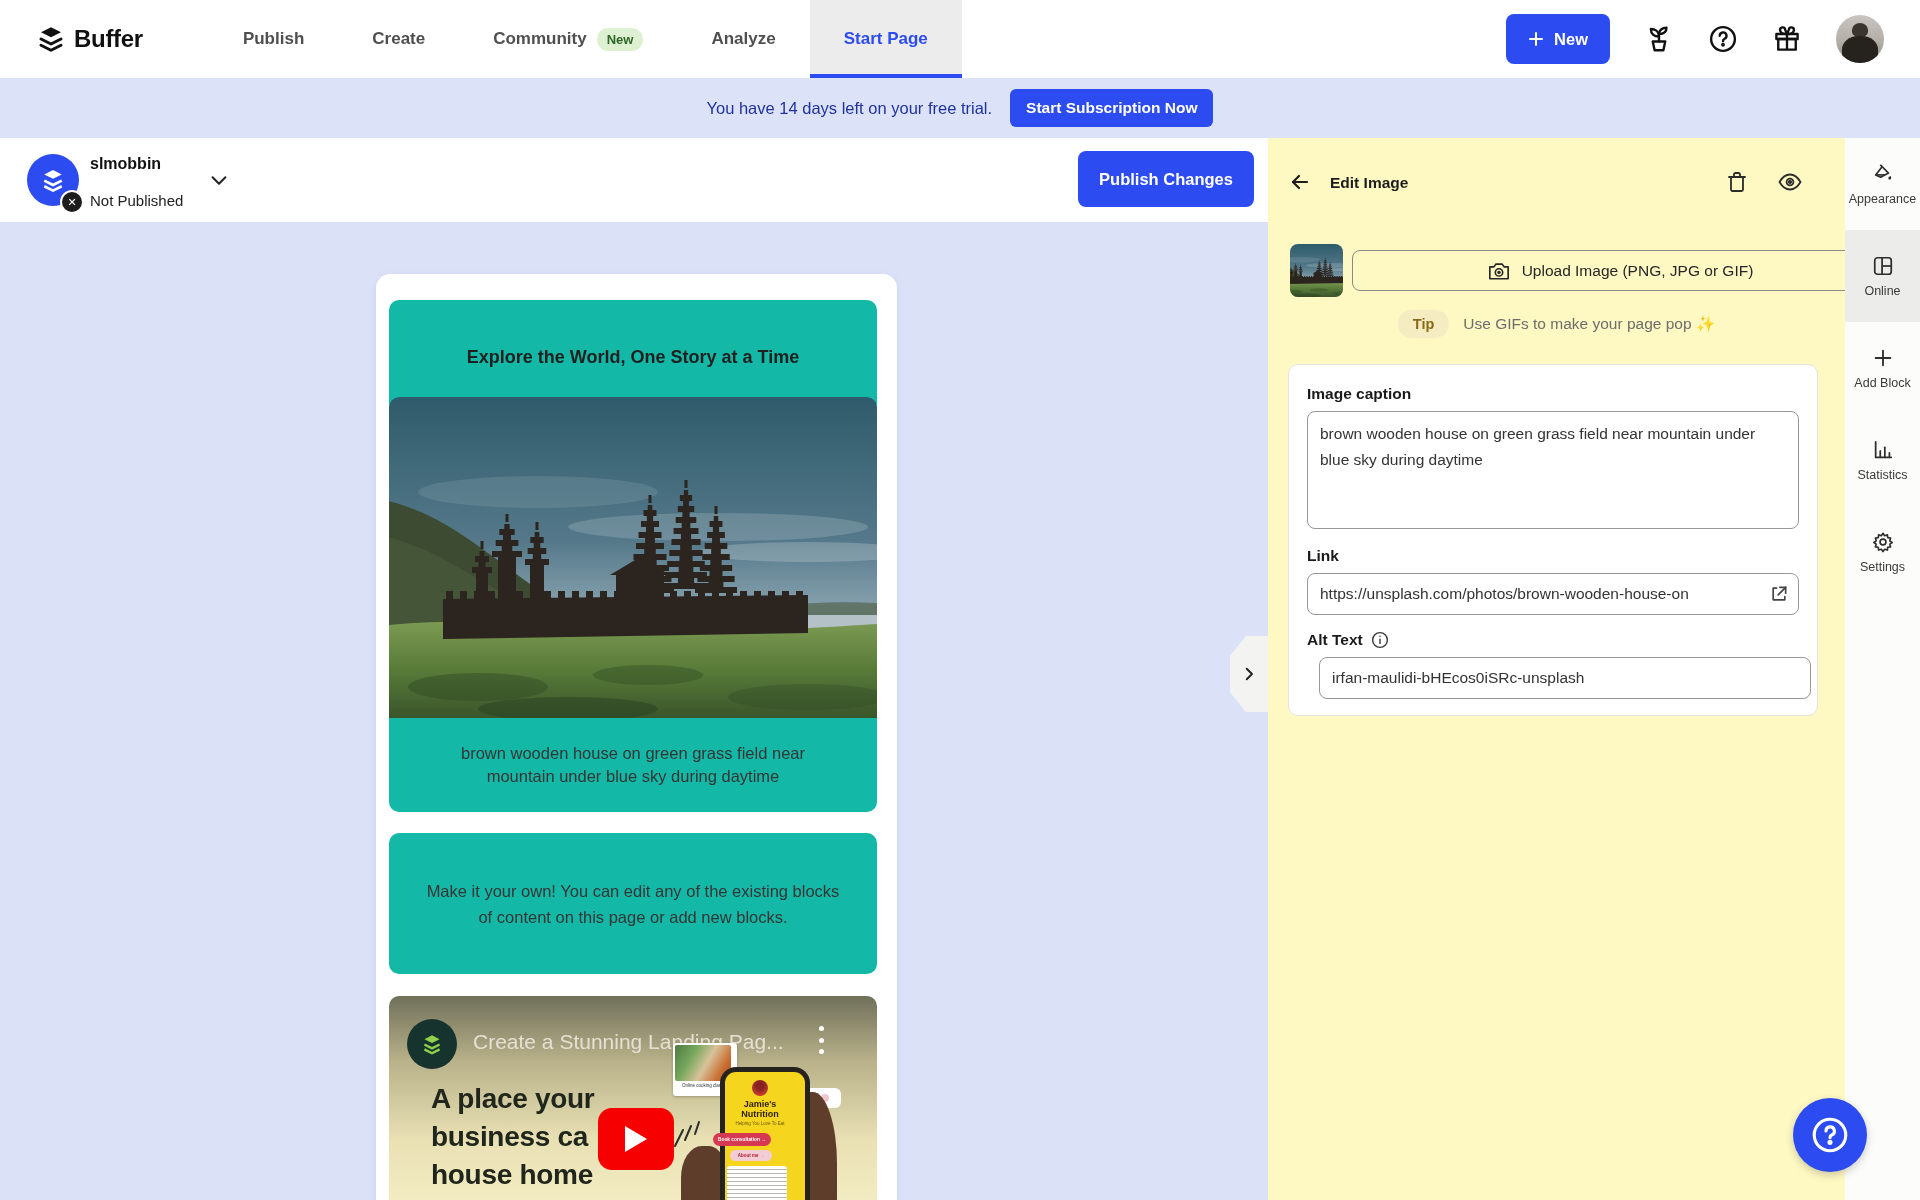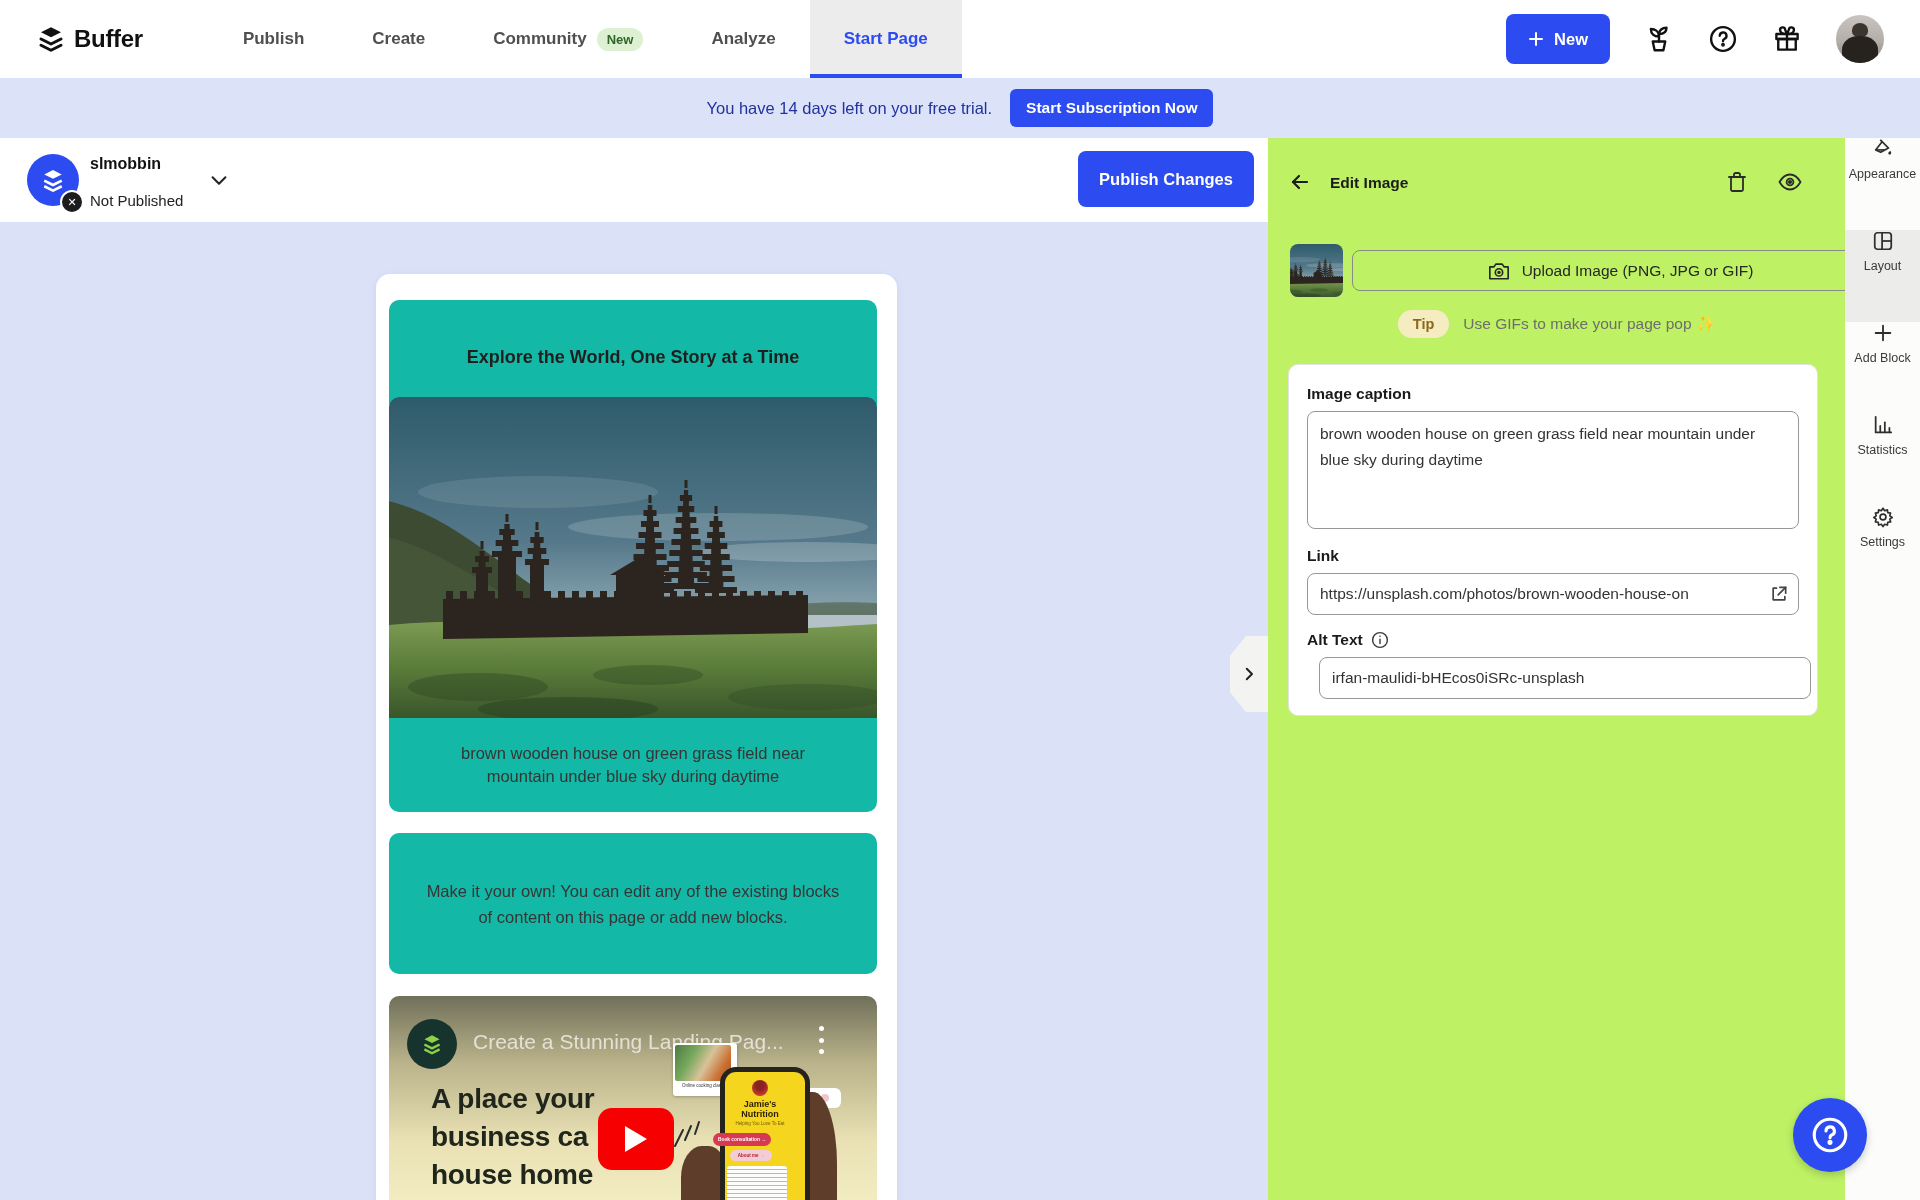--- a/index.html
+++ b/index.html
@@ -62,21 +62,21 @@
   .phone .p-sub{position:absolute;left:0;top:49px;width:70px;text-align:center;font-size:4.5px;color:#6b5a10;}
   .phone .p-btn1{position:absolute;left:-12px;top:61px;width:58px;height:13px;background:#d63a52;border-radius:7px;color:#fff;font-size:4.8px;font-weight:700;display:flex;align-items:center;justify-content:center;}
   .phone .p-btn2{position:absolute;left:5px;top:78px;width:42px;height:11px;background:#f3cdd6;border-radius:6px;color:#a23;font-size:4.5px;font-weight:700;display:flex;align-items:center;justify-content:center;}
   .phone .p-box{position:absolute;left:2px;top:94px;width:60px;height:42px;background:#fdfdfb;border-radius:3px;
      background-image:repeating-linear-gradient(180deg,#fdfdfb 0 3px,#b9b9b4 3px 4px);}
   .sparkles{position:absolute;left:282px;top:104px;width:30px;height:52px;z-index:3;}
   
   .collapse-handle{position:absolute;left:1230px;top:636px;width:38px;height:76px;background:#f3f3f1;clip-path:polygon(100% 0,100% 100%,42% 100%,0 74%,0 26%,42% 0);display:flex;align-items:center;justify-content:center;cursor:pointer;z-index:15;}
   .collapse-handle svg{width:18px;height:18px;color:#222;}
   
-  .edit-panel{position:absolute;left:1268px;top:138px;width:577px;height:1062px;background:#bef264;z-index:9;}
+  .edit-panel{position:absolute;left:1268px;top:138px;width:577px;height:1062px;background:#fef9c3;z-index:9;}
   .ep-header{position:absolute;left:0;top:0;width:577px;height:56px;}
   .ep-back{position:absolute;left:20px;top:32px;width:24px;height:24px;color:#1c1c1c;cursor:pointer;}
   .ep-title{position:absolute;left:62px;top:36px;font-size:15.5px;font-weight:700;color:#1c1c1c;}
   .ep-trash{position:absolute;left:458px;top:32px;width:22px;height:24px;color:#2b2b2b;cursor:pointer;}
   .ep-eye{position:absolute;left:510px;top:35px;width:24px;height:18px;color:#2b2b2b;cursor:pointer;}
   .ep-thumb{position:absolute;left:22px;top:106px;width:53px;height:53px;border-radius:8px;overflow:hidden;}
   .ep-thumb svg{display:block;width:53px;height:53px;}
   .btn-upload{position:absolute;left:84px;top:112px;width:537px;height:41px;background:transparent;border:1px solid #8a8a8a;border-radius:8px;display:flex;align-items:center;justify-content:center;gap:12px;font-size:15.5px;font-weight:500;color:#262626;cursor:pointer;font-family:"Liberation Sans",sans-serif;}
   .tip-row{position:absolute;left:0;top:172px;width:577px;display:flex;align-items:center;justify-content:center;gap:14px;}
   .tip-pill{background:#f6ecc2;color:#8a6a1a;font-weight:700;font-size:14.5px;padding:6px 15px;border-radius:15px;}
@@ -85,21 +85,21 @@
   .f-label{font-size:15.5px;font-weight:700;color:#1a1a1a;margin-bottom:8px;display:flex;align-items:center;gap:8px;}
   .f-textarea{width:100%;height:118px;box-sizing:border-box;border:1px solid #979797;border-radius:8px;padding:9px 12px;font-size:15.5px;color:#333;line-height:26px;resize:none;font-family:"Liberation Sans",sans-serif;background:#fff;}
   .f-input-wrap{position:relative;margin-bottom:16px;}
   .f-input{width:100%;height:42px;box-sizing:border-box;border:1px solid #979797;border-radius:8px;padding:0 38px 0 12px;font-size:15.5px;color:#333;font-family:"Liberation Sans",sans-serif;background:#fff;}
   .f-input.alt{padding-right:12px;margin-left:12px;}
   .ext-icon{position:absolute;right:10px;top:11px;width:20px;height:20px;color:#444;cursor:pointer;}
   .info-icon{width:18px;height:18px;color:#3c3c3c;}
   .mt{margin-top:14px;}
   
   .right-sidebar{position:absolute;left:1845px;top:138px;width:75px;height:1062px;background:#fcfcfb;z-index:12;}
-  .sb-item{width:75px;height:92px;display:flex;flex-direction:column;align-items:center;justify-content:flex-start;gap:7px;cursor:pointer;}
+  .sb-item{width:75px;height:92px;display:flex;flex-direction:column;align-items:center;justify-content:center;gap:7px;cursor:pointer;}
   .sb-item.selected{background:#ececea;}
   .sb-item svg{width:22px;height:22px;color:#2e2e2e;}
   .sb-label{font-size:12.5px;color:#3a3a3a;}
   
   .help-fab{position:absolute;left:1793px;top:1098px;width:74px;height:74px;border-radius:50%;background:#2c4bf0;display:flex;align-items:center;justify-content:center;cursor:pointer;z-index:40;box-shadow:0 3px 8px rgba(0,0,0,.2);}
   .help-fab svg{width:44px;height:44px;color:#fff;}
 </style>
 </head>
 <body>
 
@@ -469,21 +469,21 @@
         <path d="M20 14 c1.2 1.8 1.2 3 .4 3.8 a1.6 1.6 0 0 1 -2.3-2.2 Z" fill="currentColor" stroke="none"></path>
       </svg>
       <span class="sb-label">Appearance</span>
     </div>
     <div class="sb-item selected">
       <svg viewBox="0 0 24 24" fill="none" stroke="currentColor" stroke-width="1.9">
         <rect x="3" y="3" width="18" height="18" rx="3"></rect>
           <path d="M11 3 v18"></path>
           <path d="M11 12 h10"></path>
       </svg>
-      <span class="sb-label">Layout</span>
+      <span class="sb-label">Online</span>
     </div>
     <div class="sb-item">
       <svg viewBox="0 0 24 24" fill="none" stroke="currentColor" stroke-width="2" stroke-linecap="round">
           <path d="M12 4 v16 M4 12 h16"></path>
         </svg>
       <span class="sb-label">Add Block</span>
     </div>
     <div class="sb-item">
       <svg viewBox="0 0 24 24" fill="none" stroke="currentColor" stroke-width="1.9" stroke-linecap="round">
         <path d="M4 3 v17 h17"></path>

